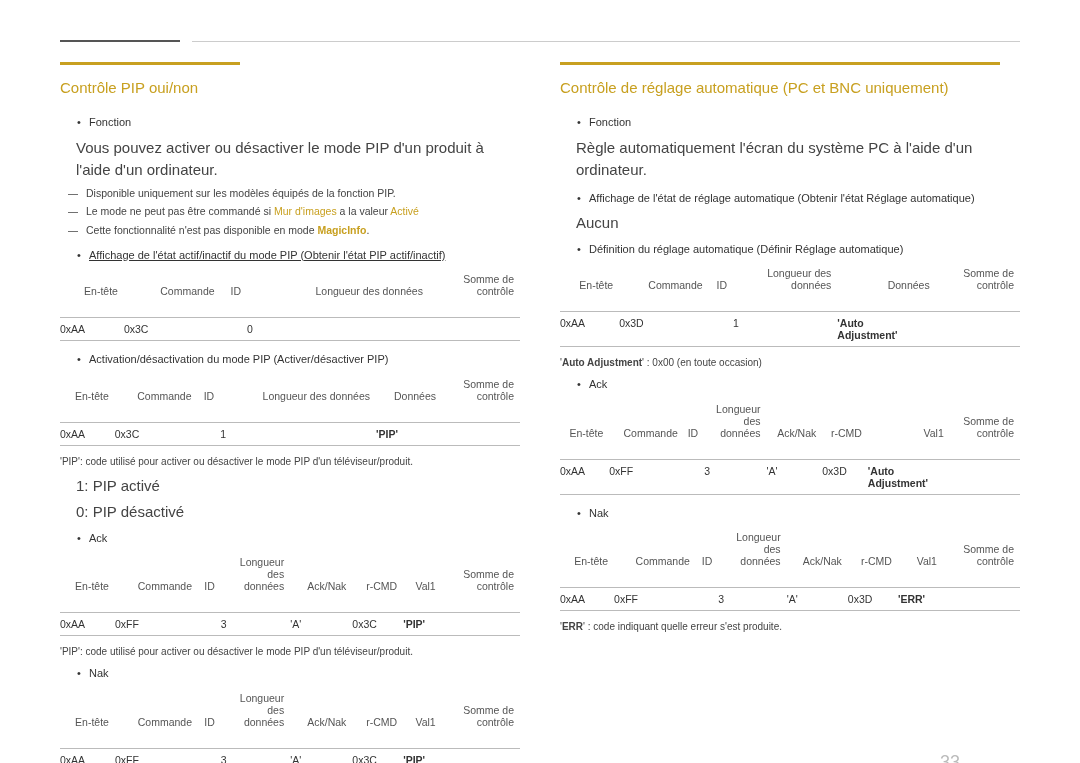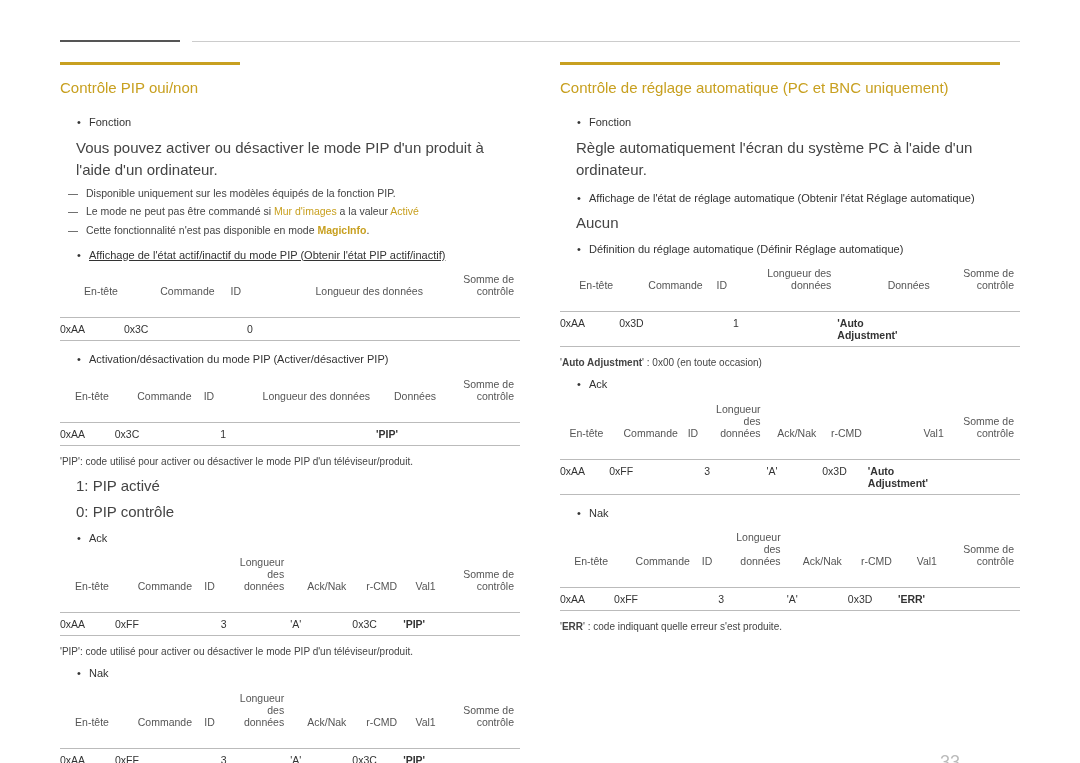--- a/index.html
+++ b/index.html
@@ -204,21 +204,21 @@
               <td>1</td>
               <td><span class="bold-val">'PIP'</span></td>
               <td></td>
             </tr>
           </tbody>
         </table>
       </div>
 
       <div class="small-note">'PIP': code utilisé pour activer ou désactiver le mode PIP d'un téléviseur/produit.</div>
       <div class="indent-text">1: PIP activé</div>
-      <div class="indent-text">0: PIP contrôle</div>
+      <div class="indent-text">0: PIP désactivé</div>
 
       <div class="bullet-item" style="margin-top:6px;">Ack</div>
 
       <div class="table-container">
         <table>
           <thead>
             <tr>
               <th>En-tête</th>
               <th>Commande</th>
               <th>ID</th>

